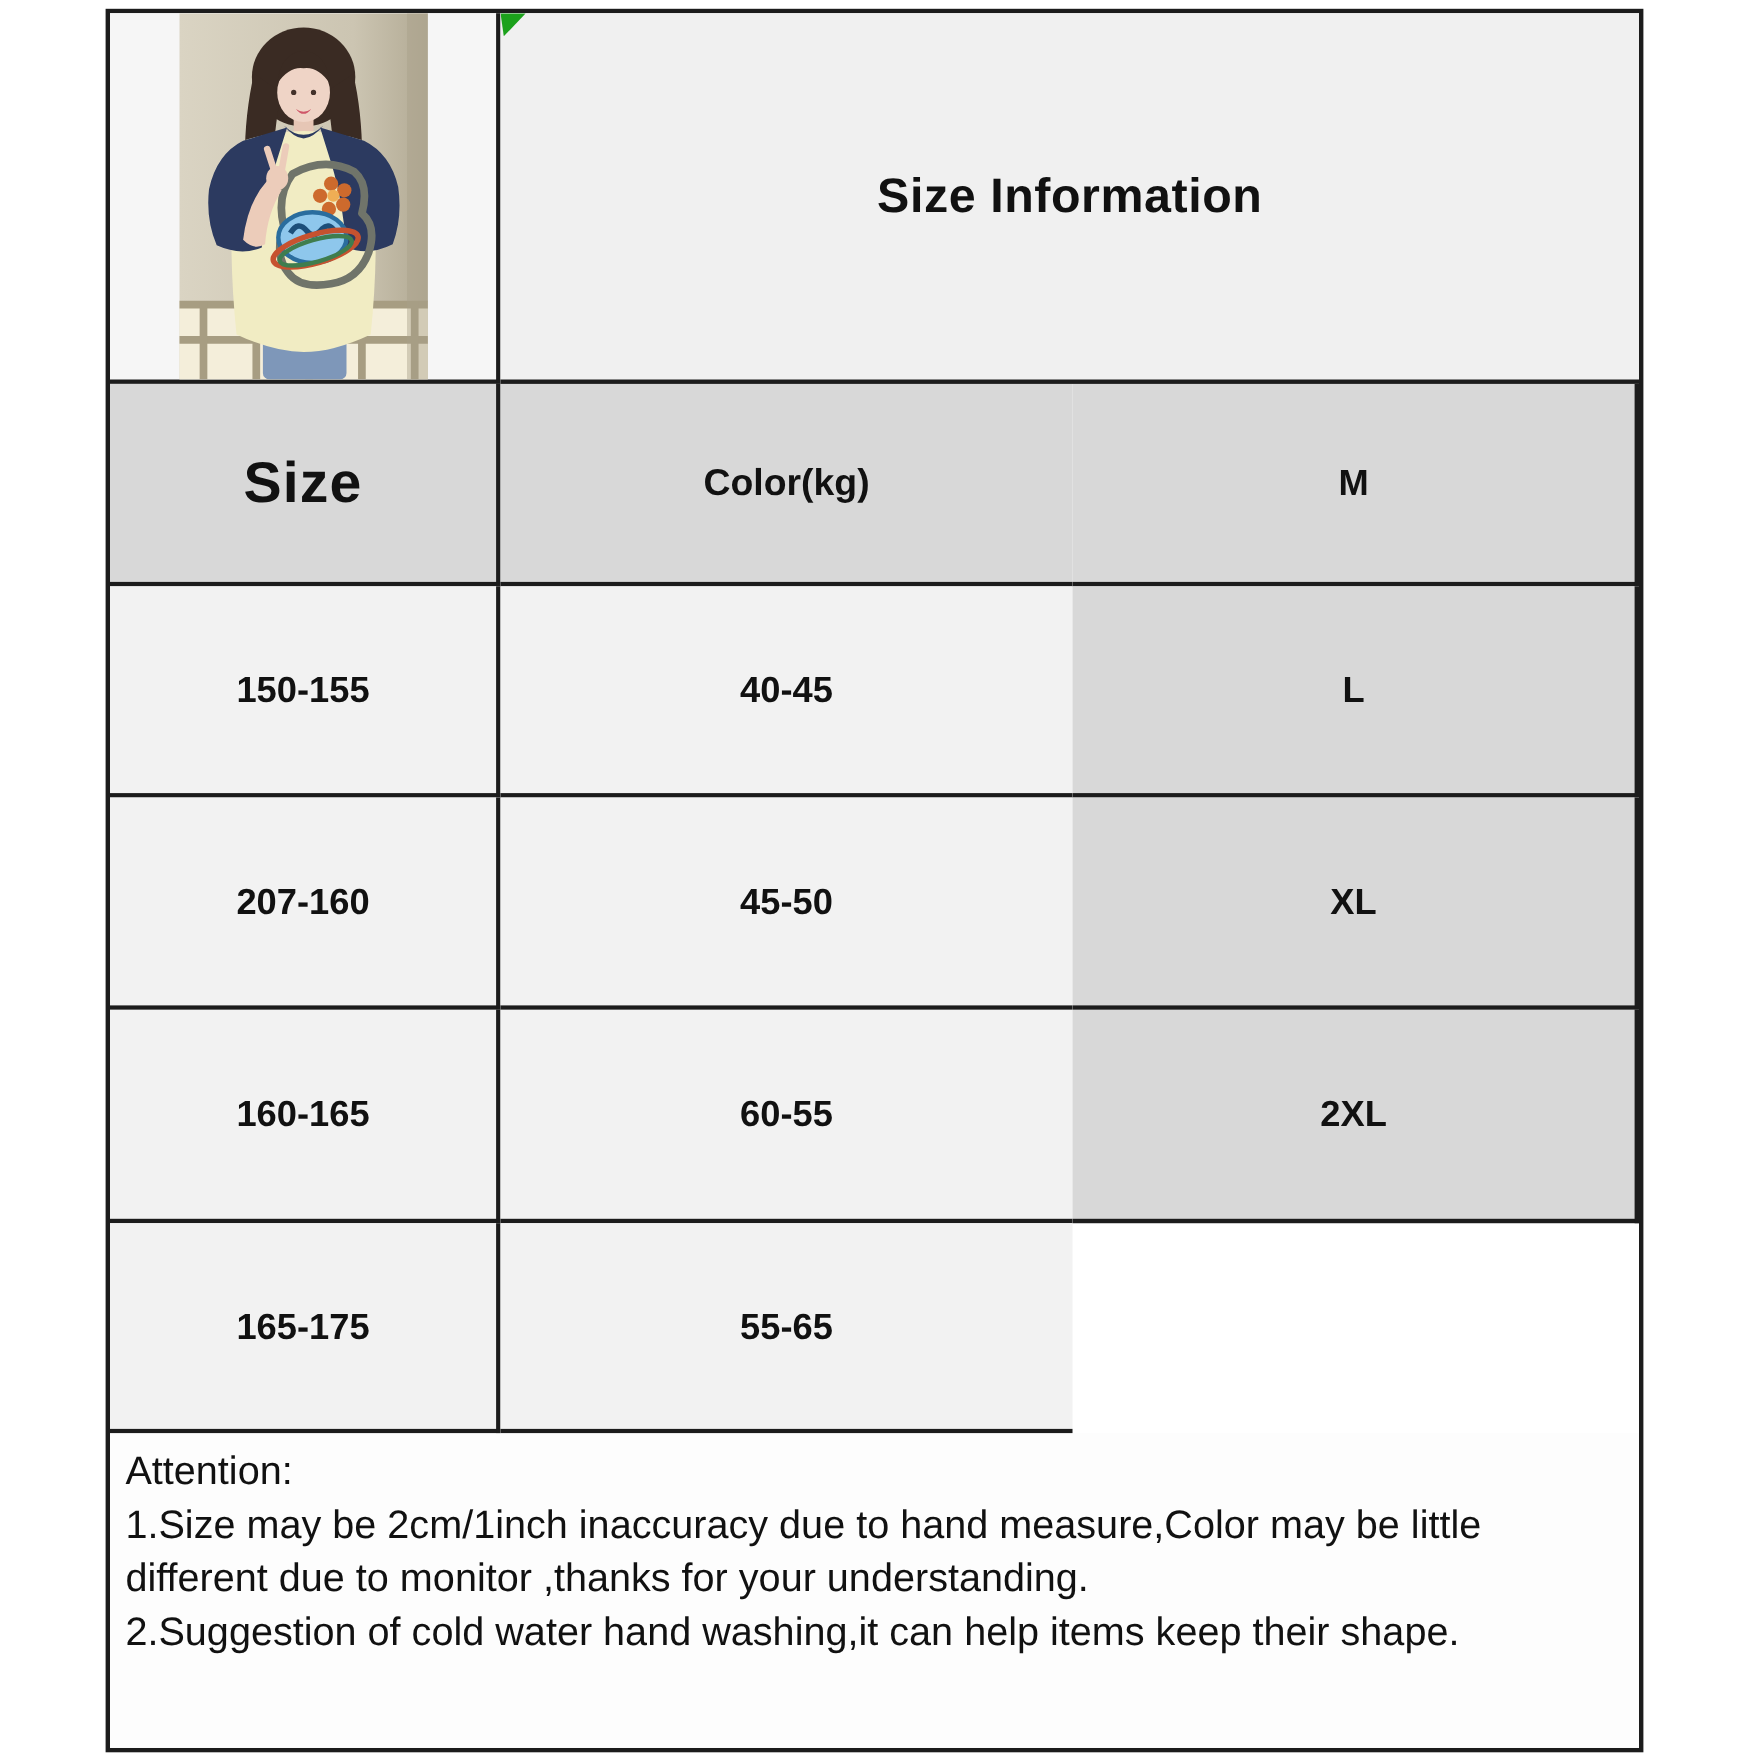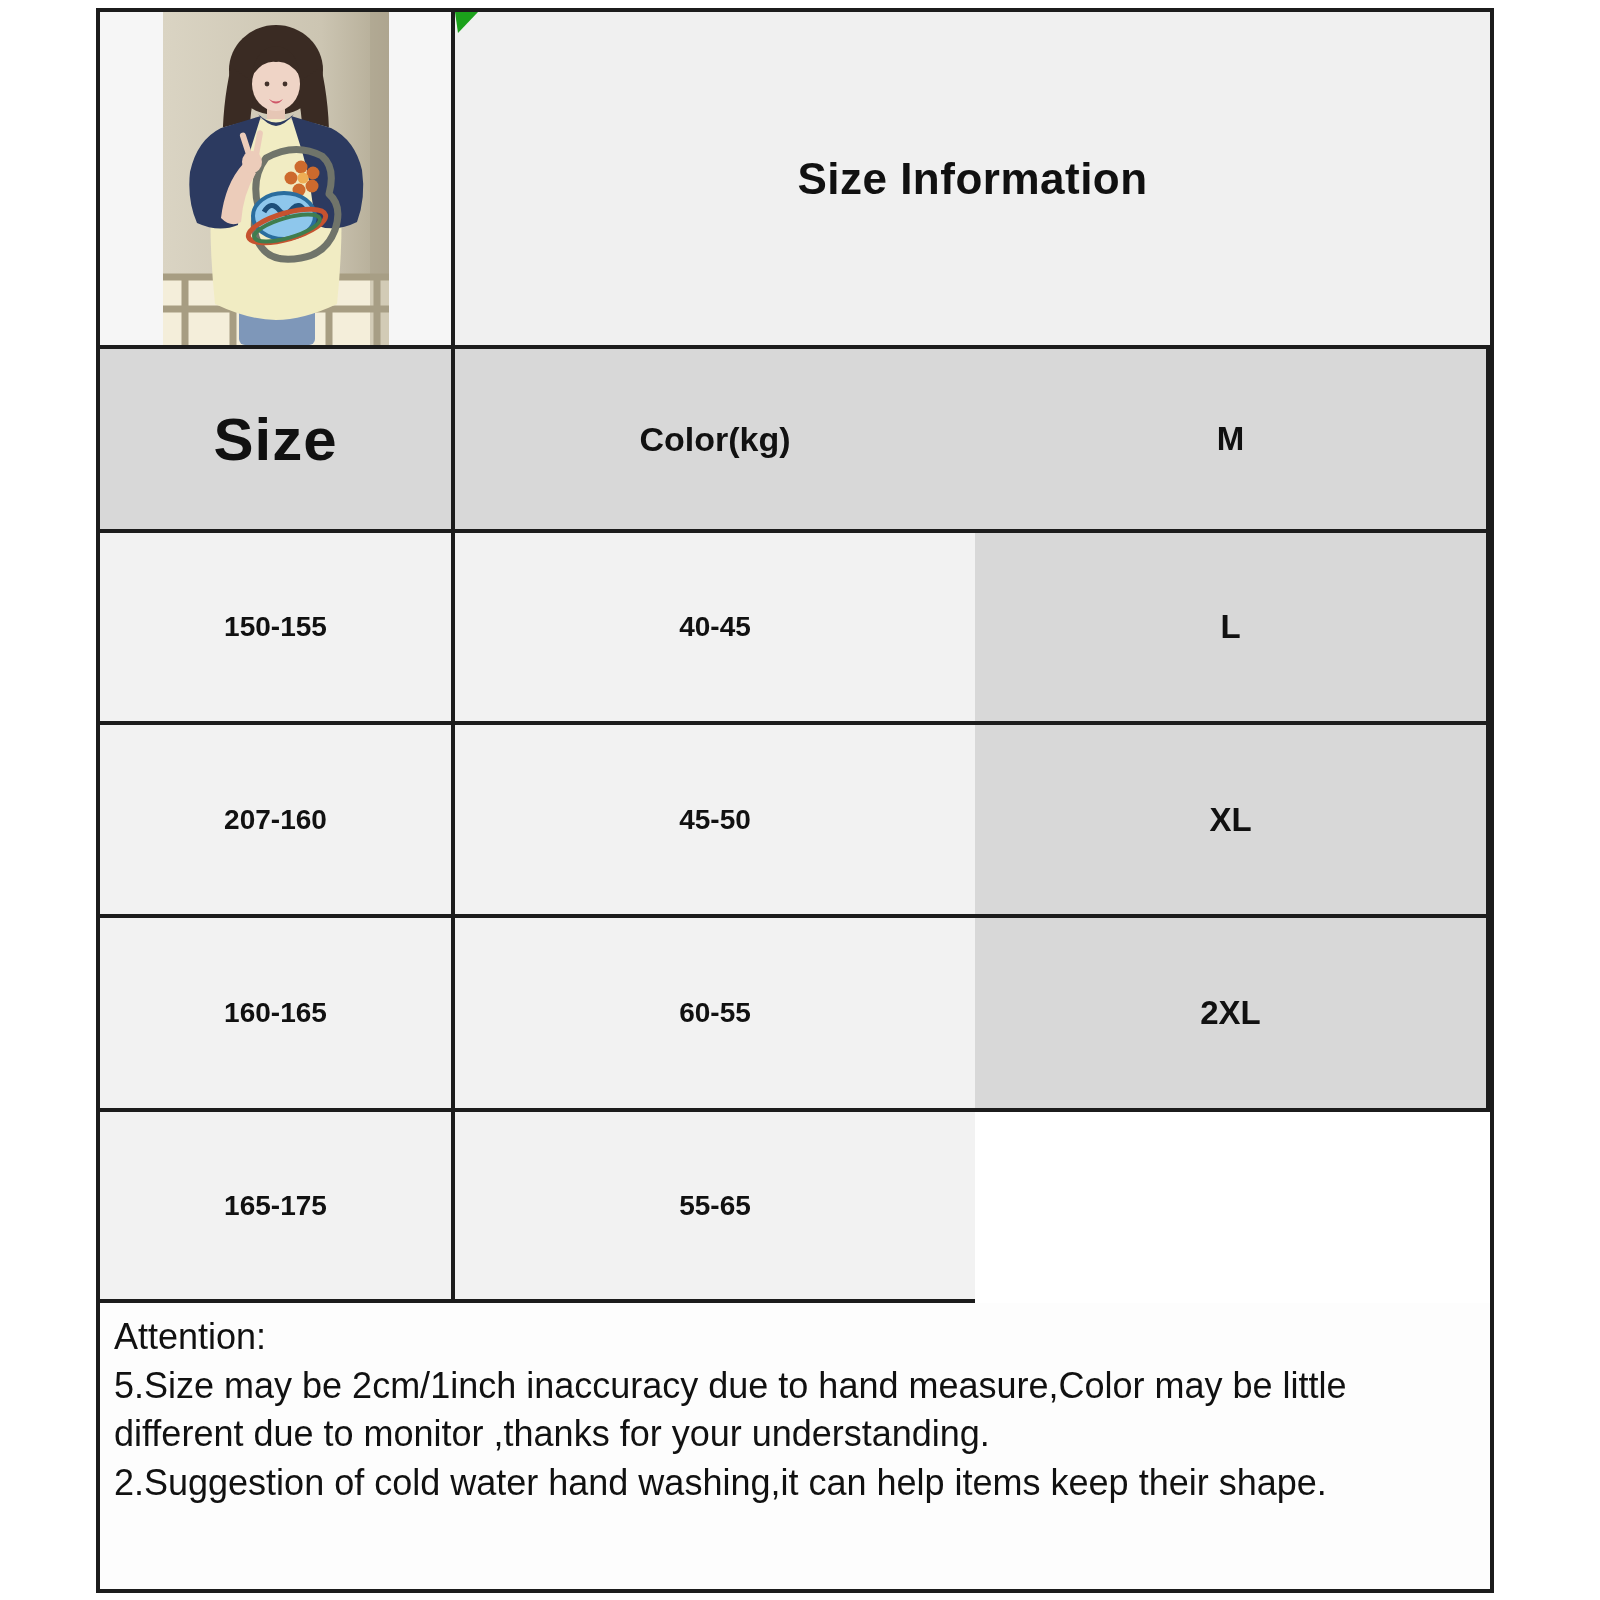--- a/index.html
+++ b/index.html
@@ -45,23 +45,23 @@
     background:var(--title-cell-bg);
     position:relative;
     font-size:44px;font-weight:bold;letter-spacing:0.5px;
   }
   .corner-flag{
     position:absolute;left:0;top:0;width:23px;height:21px;
     background:var(--corner-flag-green);
     clip-path:polygon(0 0,100% 0,13% 100%);
   }
   .head{background:var(--header-bg);font-weight:bold;font-size:34px;}
-  .size-head{font-size:60px;letter-spacing:1px;}
+  .size-head{font-size:52px;letter-spacing:1px;}
   .label-cell{background:var(--label-col-bg);font-weight:bold;font-size:33px;}
-  .value-cell{background:var(--value-cell-bg);font-weight:bold;font-size:28px;}
+  .value-cell{background:var(--value-cell-bg);font-weight:bold;font-size:33px;}
   .attention{
     grid-column:1/4;
     box-sizing:border-box;
     background:var(--attention-bg);
     padding:10px 14px 0 14px;
     font-size:36px;line-height:1.35;
     text-align:left;
   }
   .photo{display:block;}
 </style>
@@ -158,18 +158,18 @@
     <div class="cell label-cell">XL</div>
     <div class="cell value-cell">160-165</div>
     <div class="cell value-cell col-last">60-55</div>
 
     <div class="cell label-cell">2XL</div>
     <div class="cell value-cell">165-175</div>
     <div class="cell value-cell col-last">55-65</div>
 
     <div class="attention">
       <div>Attention:</div>
-      <div>5.Size may be 2cm/1inch inaccuracy due to hand measure,Color may be little different due to monitor ,thanks for your understanding.</div>
+      <div>1.Size may be 2cm/1inch inaccuracy due to hand measure,Color may be little different due to monitor ,thanks for your understanding.</div>
       <div>2.Suggestion of cold water hand washing,it can help items keep their shape.</div>
     </div>
 
   </div>
 </div>
 
 </body></html>

